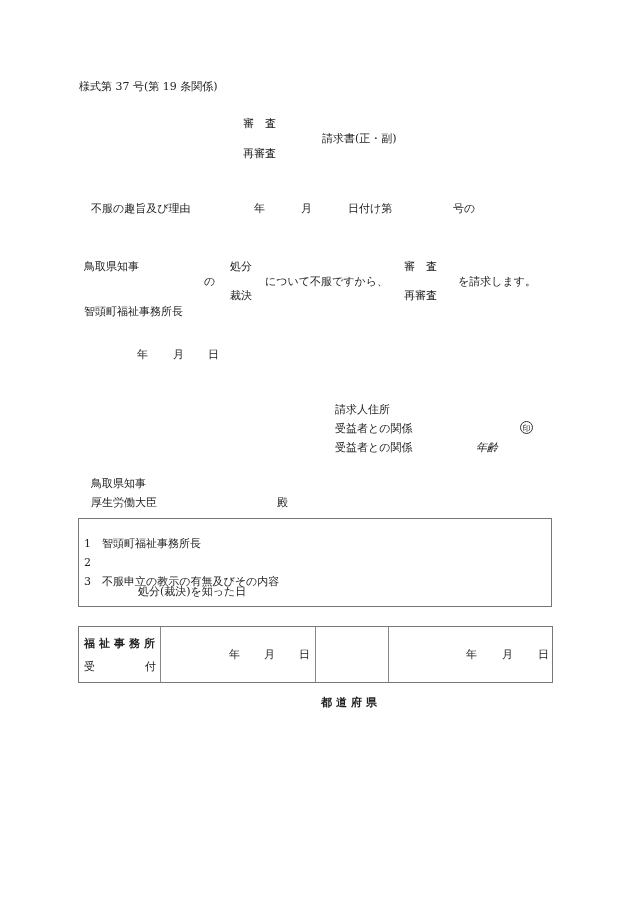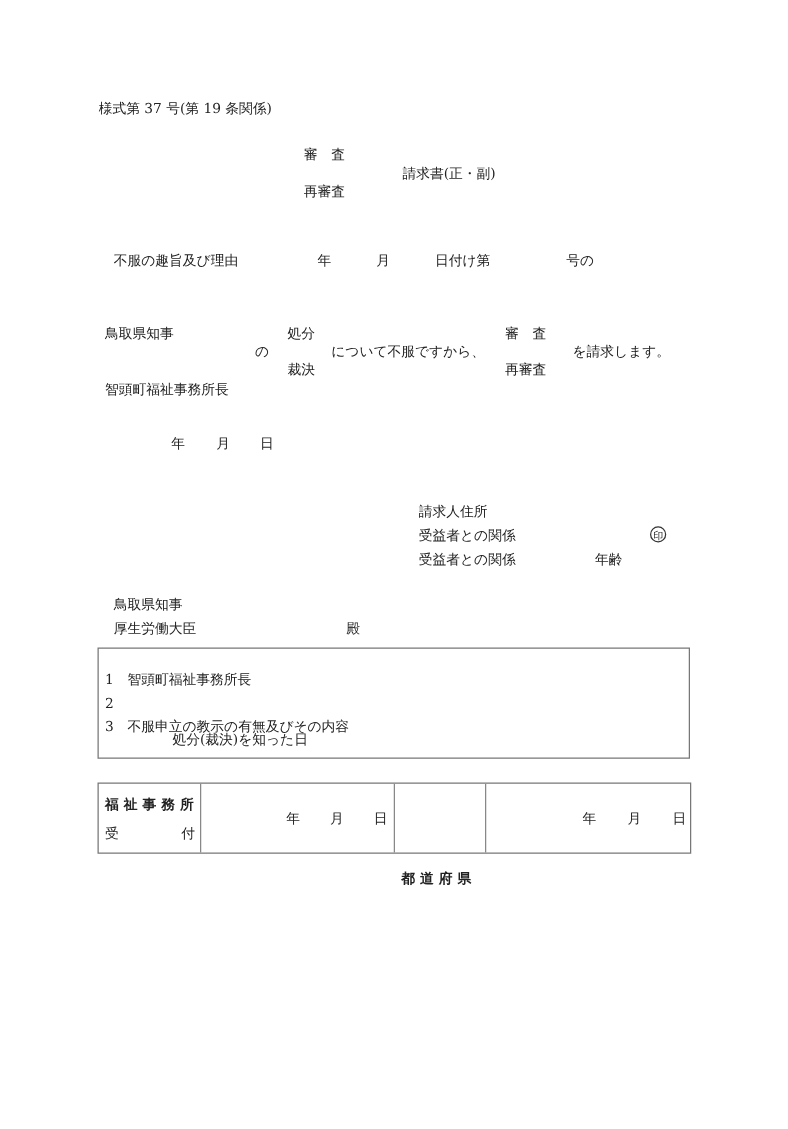--- a/index.html
+++ b/index.html
@@ -59,21 +59,21 @@
 <div class="abs" style="left:458px;top:276px;">を請求します。</div>
 
 <div class="abs" style="left:137px;top:349px;">年</div>
 <div class="abs" style="left:173px;top:349px;">月</div>
 <div class="abs" style="left:208px;top:349px;">日</div>
 
 <div class="abs" style="left:335px;top:404px;">請求人住所</div>
 <div class="abs" style="left:335px;top:423px;">受益者との関係</div>
 <div class="seal">印</div>
 <div class="abs" style="left:335px;top:442px;">受益者との関係</div>
-<div class="abs" style="left:476px;top:442px;">年齢</div>
+<div class="abs" style="left:476px;top:442px;font-style:italic;">年齢</div>
 
 <div class="abs" style="left:91px;top:478px;">鳥取県知事</div>
 <div class="abs" style="left:91px;top:497px;">厚生労働大臣</div>
 <div class="abs" style="left:277px;top:497px;">殿</div>
 
 <div class="box"></div>
 <div class="abs" style="left:84px;top:538px;">1</div>
 <div class="abs" style="left:102px;top:538px;">智頭町福祉事務所長</div>
 <div class="abs" style="left:84px;top:557px;">2</div>
 <div class="abs" style="left:102px;top:586px;margin-left:36px;">処分(裁決)を知った日</div>

